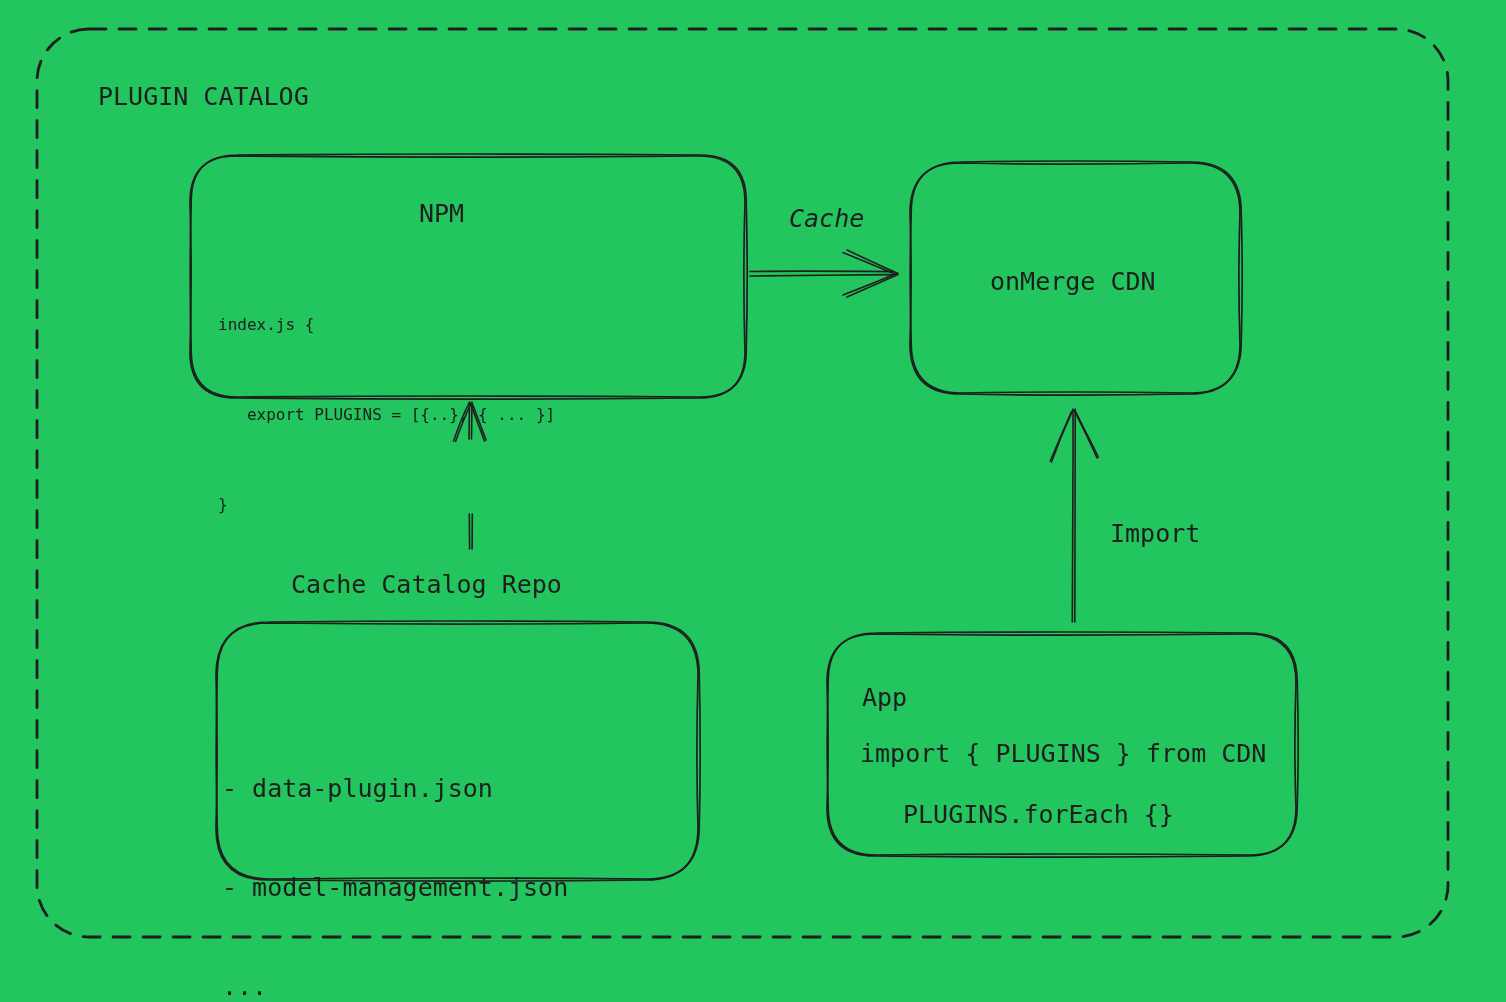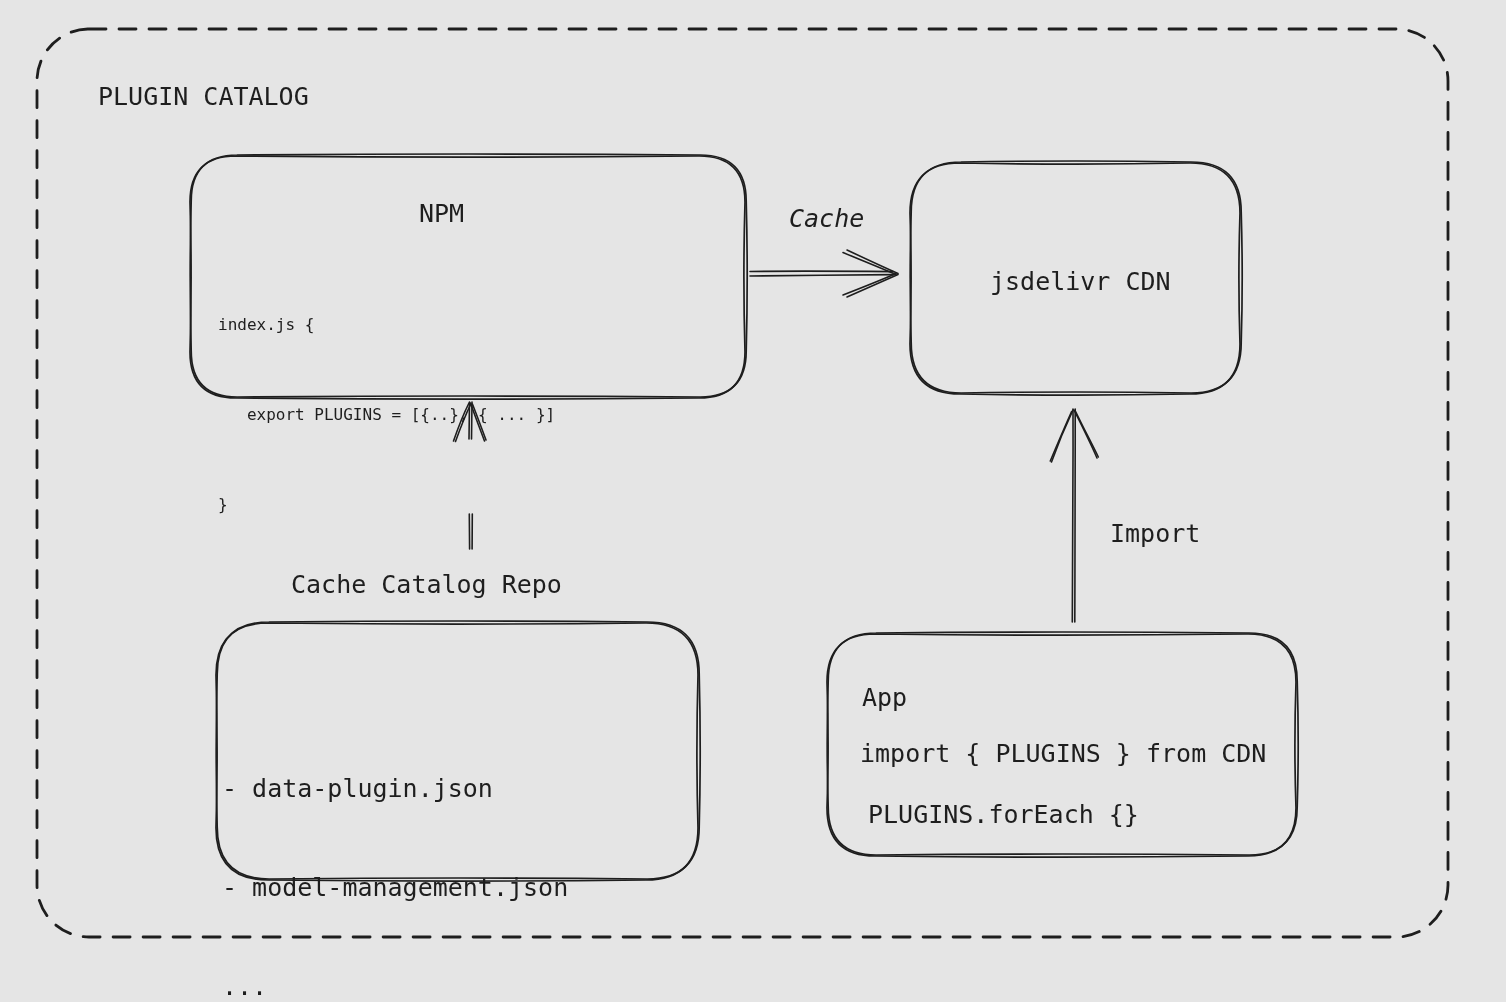--- a/index.html
+++ b/index.html
@@ -1,20 +1,20 @@
 <!DOCTYPE html>
 <html><head>
 <meta charset="utf-8">
 <style>
   html, body { margin: 0; padding: 0; background: #ffffff; }
   .canvas {
     position: relative;
     width: 1506px;
     height: 1002px;
-    background: #e5e5e5;
+    background: #22c55e;
     overflow: hidden;
     font-family: "DejaVu Sans Mono", "Liberation Mono", monospace;
     color: #1e1e1e;
   }
   svg.layer {
     position: absolute;
     left: 0; top: 0;
     width: 1506px; height: 1002px;
   }
   svg.layer path, svg.layer rect {
@@ -104,32 +104,32 @@
   <div class="label" style="left:419px; top:198px;">NPM</div>
 
   <div class="label code" style="left:218px; top:250px;">
     <div>index.js {</div>
     <div>   export PLUGINS = [{..}, { ... }]</div>
     <div>}</div>
   </div>
 
   <div class="label" style="left:789px; top:203px;font-style:italic;">Cache</div>
 
-  <div class="label" style="left:990px; top:266px;">jsdelivr CDN</div>
+  <div class="label" style="left:990px; top:266px;">onMerge CDN</div>
 
 
   <div class="label" style="left:291px; top:569px;">Cache Catalog Repo</div>
 
   <div class="label repo-list" style="left:222px; top:706px;">
     <div>- data-plugin.json</div>
     <div>- model-management.json</div>
     <div>...</div>
   </div>
 
   <div class="label" style="left:862px; top:682px;">App</div>
 
   <div class="label" style="left:860px; top:738px;">import { PLUGINS } from CDN</div>
 
-  <div class="label" style="left:868px; top:799px;text-align:right;">PLUGINS.forEach {}</div>
+  <div class="label" style="left:903px; top:799px;text-align:right;">PLUGINS.forEach {}</div>
 
   <div class="label" style="left:1110px; top:518px;">Import</div>
 
 </div>
 
 </body></html>

